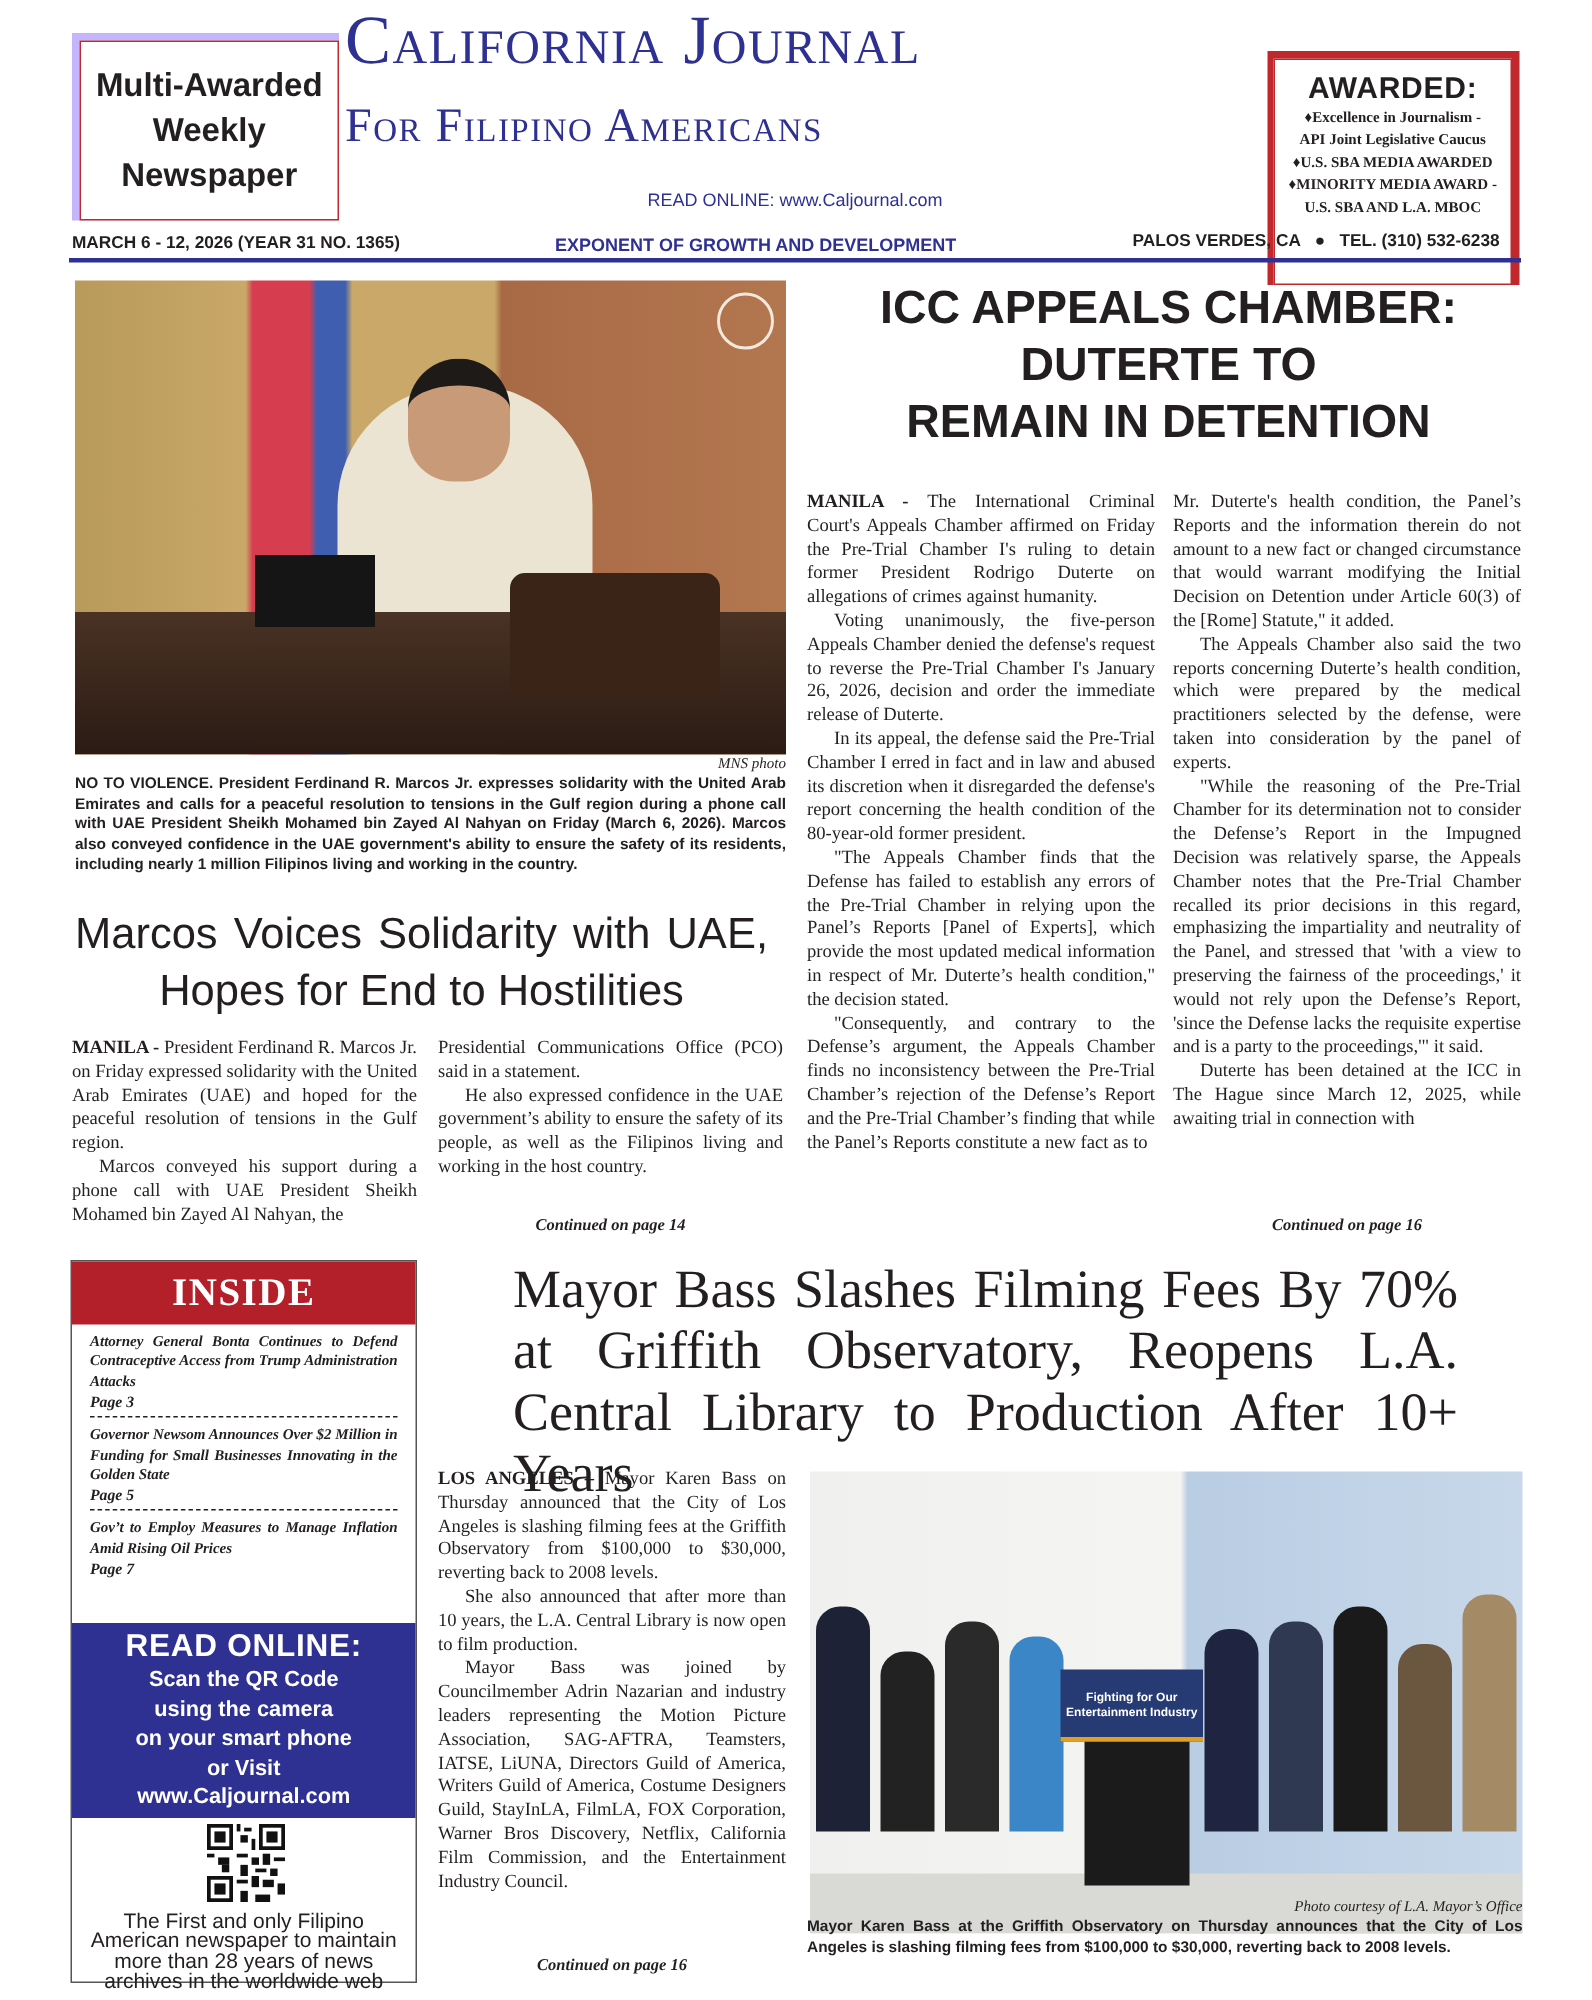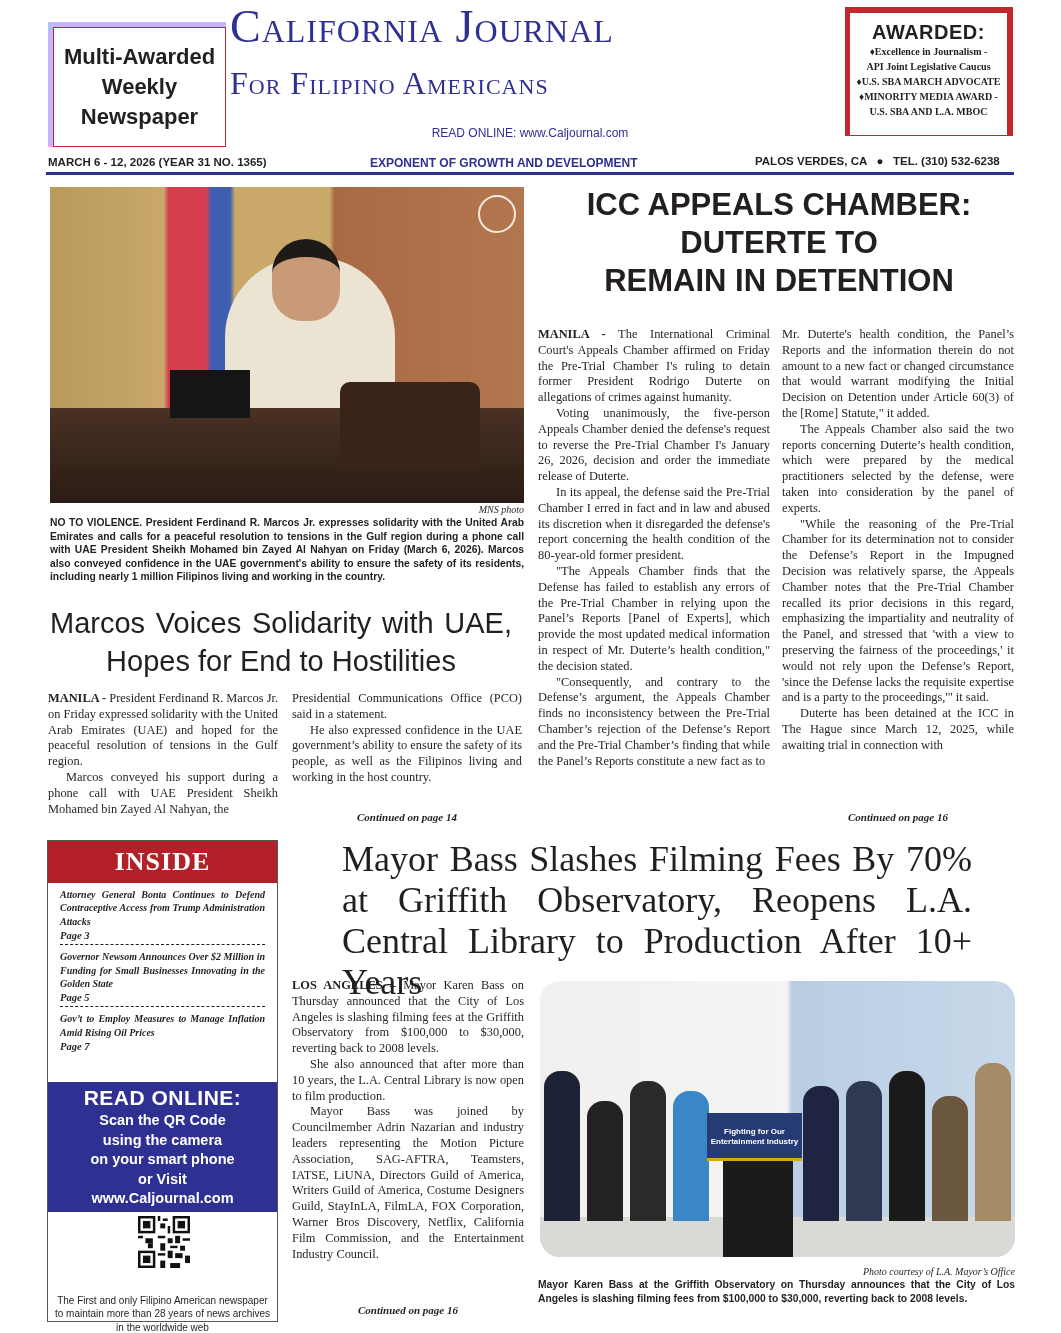--- a/index.html
+++ b/index.html
@@ -6,21 +6,21 @@
   body { width: 1061px; height: 1333px; background: #ffffff; position: relative; overflow: hidden; font-family: "Liberation Serif", serif; color: #231f20; }
   .abs { position: absolute; }
 
   
   .award-left { left: 48px; top: 22px; width: 178px; height: 125px; background: #c4b5fd; }
   .award-left .inner { position: absolute; left: 5px; top: 5px; right: 0; bottom: 0; background: #fff; border: 1px solid #c0282d; display: flex; flex-direction: column; align-items: center; justify-content: center; font-family: "Liberation Sans", sans-serif; font-weight: bold; font-size: 22px; line-height: 30px; color: #231f20; text-align: center; }
   .title { left: 230px; top: 0; width: 600px; color: #2e3092; font-family: "Liberation Serif", serif; font-weight: normal; font-variant: small-caps; }
   .title .l1 { font-size: 46px; line-height: 54px; letter-spacing: 1px; }
   .title .l2 { font-size: 32px; line-height: 58px; letter-spacing: 1px; }
   .read-online { left: 230px; top: 126px; width: 600px; text-align: center; font-family: "Liberation Sans", sans-serif; font-size: 12px; color: #2e3092; }
-  .award-right { left: 845px; top: 7px; width: 168px; height: 129px; background: #c0282d; }
+  .award-right { left: 845px; top: 34px; width: 168px; height: 156px; background: #c0282d; }
   .award-right .inner { position: absolute; left: 4px; top: 5px; right: 5px; bottom: 0; background: #fff; border: 1px solid #c0282d; text-align: center; font-family: "Liberation Sans", sans-serif; }
   .award-right .h { font-size: 20px; font-weight: bold; letter-spacing: 0.5px; margin-top: 8px; color: #231f20; font-family: "Liberation Sans", sans-serif; }
   .award-right .line { font-size: 10px; font-weight: bold; line-height: 15px; font-family: "Liberation Serif", serif; color: #231f20; }
   .dateline { left: 48px; top: 156px; font-family: "Liberation Sans", sans-serif; font-weight: bold; font-size: 11.5px; color: #231f20; }
   .exponent { left: 370px; top: 156px; font-family: "Liberation Sans", sans-serif; font-weight: bold; font-size: 12px; color: #2e3092; }
   .location { left: 755px; top: 155px; font-family: "Liberation Sans", sans-serif; font-weight: bold; font-size: 11.5px; color: #231f20; }
   .rule { left: 46px; top: 172px; width: 968px; height: 3px; background: #2e3092; }
 
   
   .photo { overflow: hidden; }
@@ -60,24 +60,24 @@
   
   .inside { left: 47px; top: 840px; width: 231px; height: 482px; border: 1.5px solid #555; background: #fff; }
   .inside .banner { height: 42px; background: #b3202a; color: #fff; font-family: "Liberation Serif", serif; font-weight: bold; font-size: 26px; text-align: center; line-height: 42px; letter-spacing: 1px; }
   .inside .item { padding: 5px 12px 0 12px; font-family: "Liberation Serif", serif; font-style: italic; font-weight: bold; font-size: 10px; line-height: 13.4px; color: #231f20; text-align: justify; }
   .inside .page { text-align: left; font-family: "Liberation Serif", serif; font-style: italic; font-weight: bold; font-size: 10.5px; padding: 2px 12px 0 12px; }
   .inside .dash { margin: 3px 12px 0 12px; border-top: 1.5px dashed #231f20; height: 0; }
   .inside .blue { position: absolute; left: 0; top: 241px; width: 100%; height: 130px; background: #2e3092; color: #fff; text-align: center; font-family: "Liberation Sans", sans-serif; font-weight: bold; }
   .inside .blue .big { font-size: 21px; line-height: 26px; margin-top: 3px; letter-spacing: 0.5px; }
   .inside .blue .small { font-size: 14.5px; line-height: 19.5px; }
   .inside .qr { position: absolute; left: 90px; top: 375px; width: 52px; height: 52px; }
-  .inside .tag { position: absolute; left: 4px; right: 4px; top: 433px; text-align: center; font-family: "Liberation Sans", sans-serif; font-size: 10px; line-height: 13.4px; color: #231f20; margin-top: 20px; }
-
-  
-  .photo-bass { left: 540px; top: 981px; width: 475px; height: 276px; background: linear-gradient(90deg, #f0f0ee 0%, #f4f4f2 52%, #b9cde3 53%, #c8d8ea 100%); border-radius: 20px; }
+  .inside .tag { position: absolute; left: 4px; right: 4px; top: 433px; text-align: center; font-family: "Liberation Sans", sans-serif; font-size: 14px; line-height: 13.4px; color: #231f20; }
+
+  
+  .photo-bass { left: 540px; top: 981px; width: 475px; height: 308px; background: linear-gradient(90deg, #f0f0ee 0%, #f4f4f2 52%, #b9cde3 53%, #c8d8ea 100%); }
   .photo-bass .ground { position: absolute; left: 0; bottom: 0; width: 100%; height: 40px; background: #d9d9d6; }
   .photo-bass .podium { position: absolute; left: 183px; top: 180px; width: 70px; height: 96px; background: #1b1b1b; }
   .photo-bass .sign { position: absolute; left: 167px; top: 132px; width: 95px; height: 48px; background: #263a74; color: #fff; font-family: "Liberation Sans", sans-serif; font-weight: bold; font-size: 8px; line-height: 10px; text-align: center; padding-top: 14px; border-bottom: 3px solid #e0a020; }
   .photo-bass .crowd { position: absolute; left: 0; top: 100px; width: 100%; height: 140px; display: flex; justify-content: space-around; align-items: flex-end; }
   .photo-bass .fig { width: 36px; border-radius: 16px 16px 0 0; }
   .credit-bass { left: 540px; top: 1266px; width: 475px; text-align: right; }
   .caption-bass { left: 538px; top: 1278px; width: 477px; }
 </style>
 </head>
 <body>
@@ -94,21 +94,21 @@
   <div class="l1">California Journal</div>
   <div class="l2">For Filipino Americans</div>
 </div>
 <div class="abs read-online">READ ONLINE: www.Caljournal.com</div>
 
 <div class="abs award-right">
   <div class="inner">
     <div class="h">AWARDED:</div>
     <div class="line">♦Excellence in Journalism -</div>
     <div class="line">API Joint Legislative Caucus</div>
-    <div class="line">♦U.S. SBA MARCH ADVOCATE</div>
+    <div class="line">♦U.S. SBA MEDIA AWARDED</div>
     <div class="line">♦MINORITY MEDIA AWARD -</div>
     <div class="line">U.S. SBA AND L.A. MBOC</div>
   </div>
 </div>
 
 <div class="abs dateline">MARCH 6 - 12, 2026 (YEAR 31 NO. 1365)</div>
 <div class="abs exponent">EXPONENT OF GROWTH AND DEVELOPMENT</div>
 <div class="abs location">
   <span>PALOS VERDES, CA</span>
   &nbsp;&nbsp;<span>●</span>&nbsp;&nbsp;

